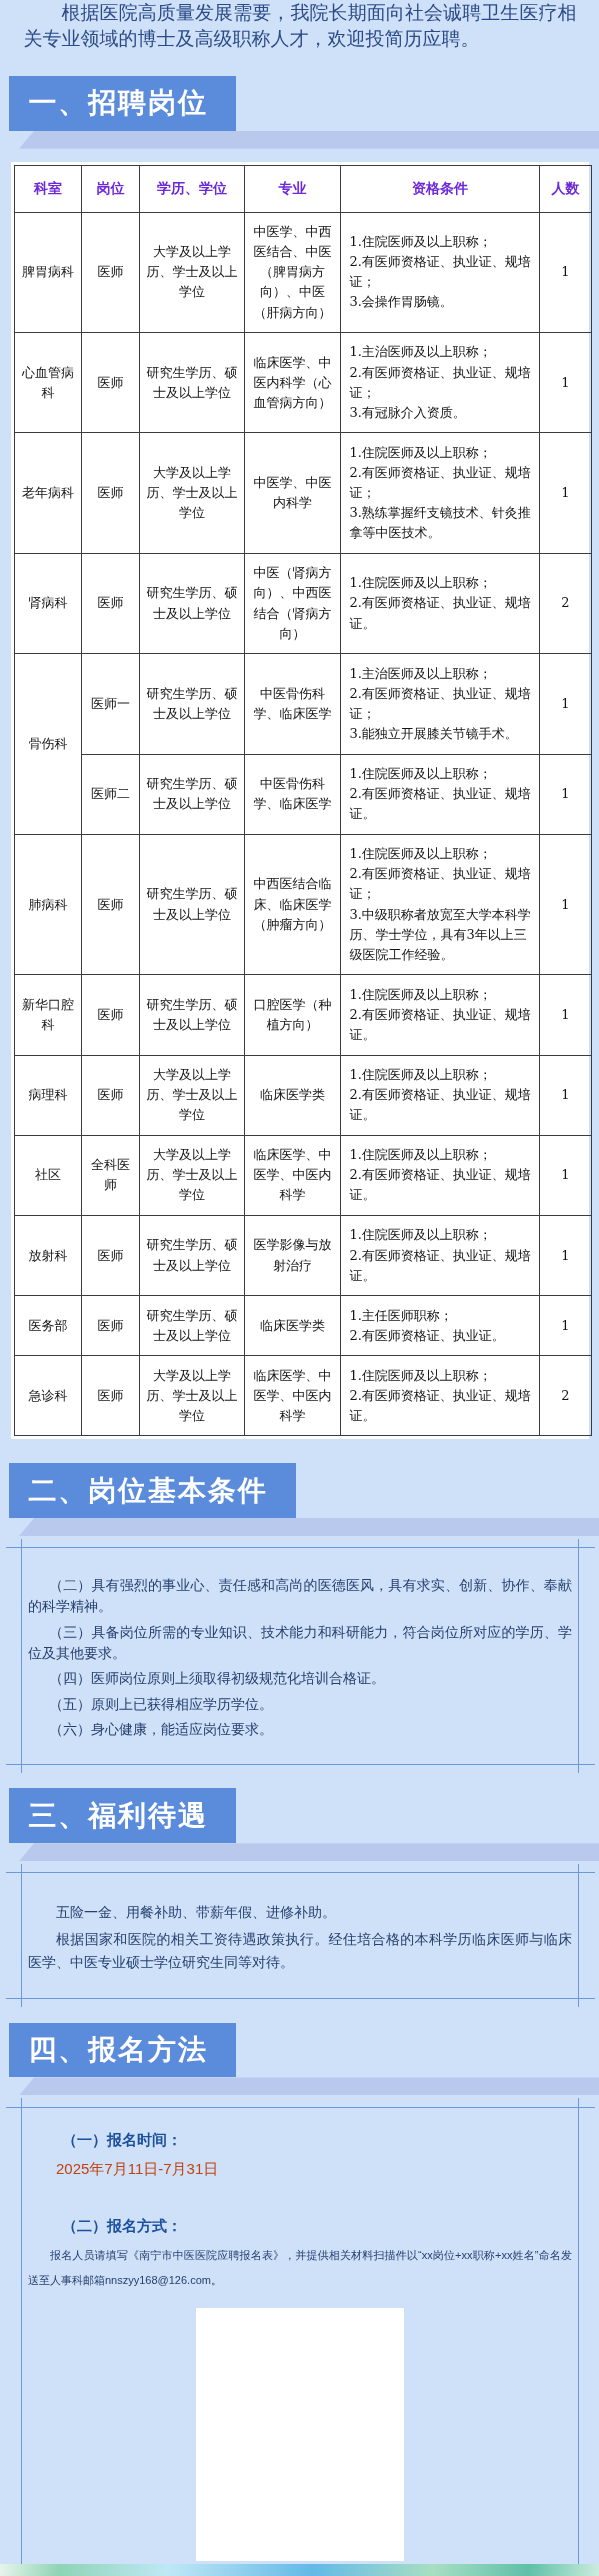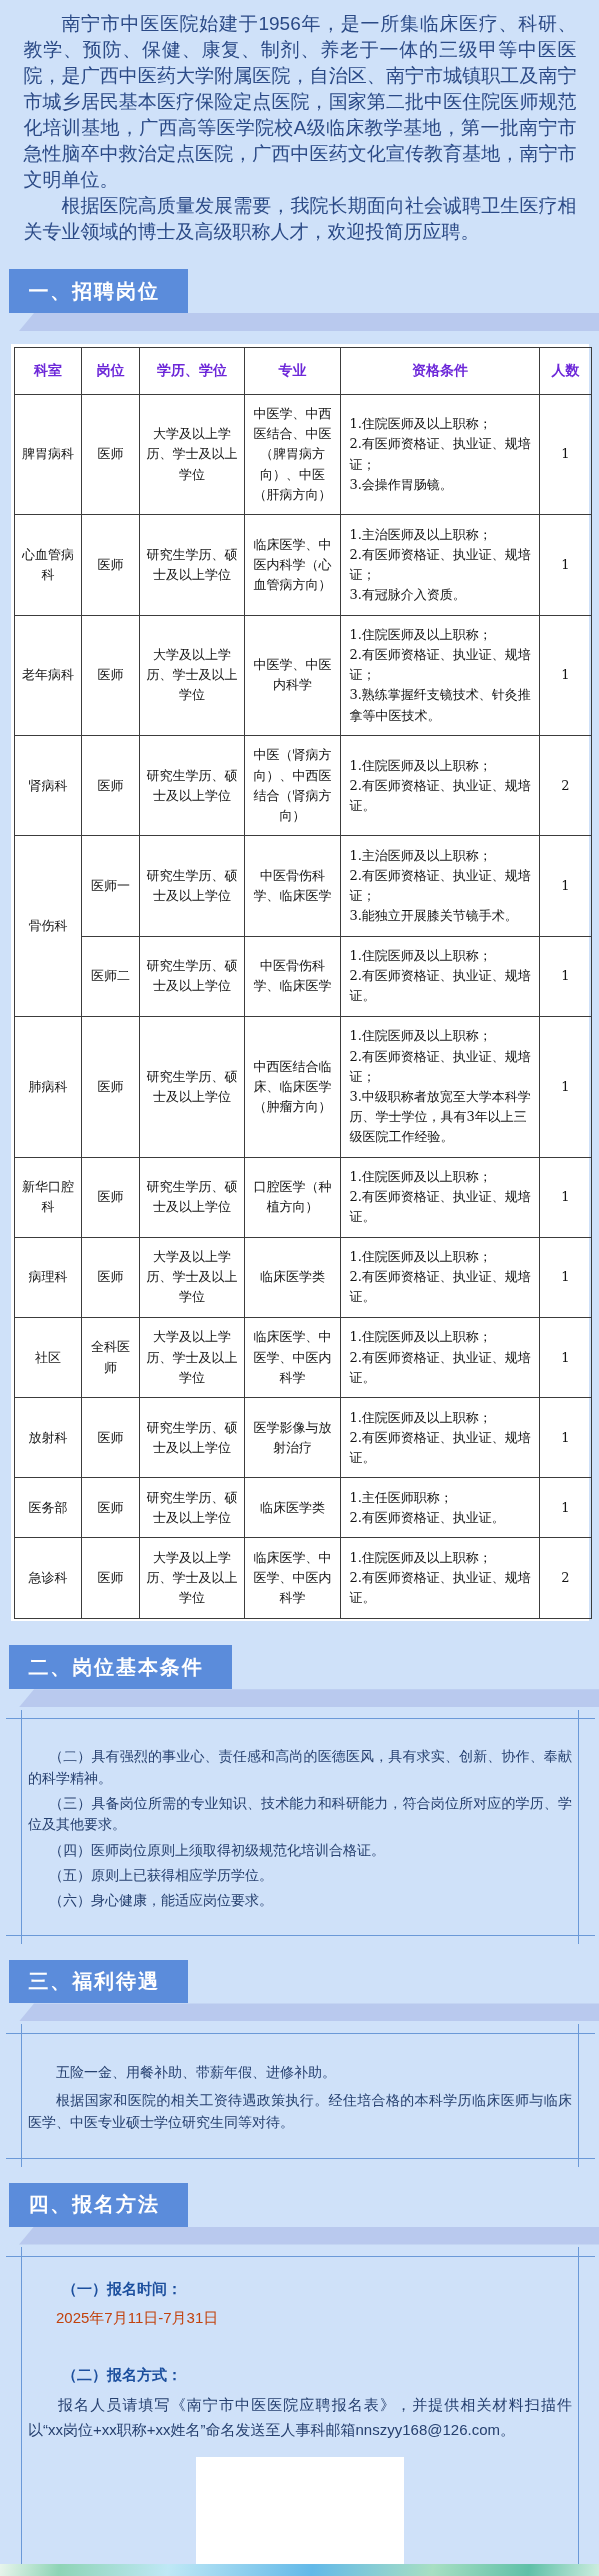--- a/index.html
+++ b/index.html
@@ -6,21 +6,21 @@
   body{background:#cfe1f9;font-family:"Liberation Sans",sans-serif;}
   .page{width:600px;height:2576px;margin:0 auto;position:relative;overflow:hidden;background:#cfe1f9;}
 
   
   .intro{margin:0 23.4px;color:#2b4a86;font-size:19px;line-height:26px;text-indent:2em;text-align:justify;}
   .intro.first{padding-top:11.2px;}
 
   
   .sec{margin-top:24px;}
   .sec-badge{display:inline-block;margin-left:9.4px;background:#5b8cdb;color:#ffffff;
-    font-weight:bold;font-size:20px;letter-spacing:1.9px;padding:8.4px 28px 8.4px 19px;}
+    font-weight:bold;font-size:28px;letter-spacing:1.9px;padding:8.4px 28px 8.4px 19px;}
   .sec-bar{height:18px;margin-left:19px;background:#b9c9ee;
     clip-path:polygon(15px 0,100% 0,100% 100%,0 100%);}
 
   
   .tblwrap{margin:13px 11.2px 0;background:#ffffff;padding:2.8px;}
   table{width:100%;border-collapse:collapse;font-family:"DejaVu Serif",serif;table-layout:fixed;}
   th,td{border:0.9px solid #3c3c3c;word-break:break-all;}
   th{font-size:14px;color:#6d28d9;padding:14px 1.9px;font-weight:bold;}
   td{font-size:13px;color:#141414;}
   td.dept,td.post,td.edu,td.major,td.count{text-align:center;padding:9.4px 3.7px;line-height:1.55;}
@@ -35,37 +35,36 @@
   .panel .vl{position:absolute;top:-8.4px;bottom:-8.4px;width:0.9px;background:#6b99d8;}
   .panel .vl.l{left:20.6px;}
   .panel .vl.r{right:21.5px;}
 
   .cond p{margin:3.7px 0;color:#26406f;font-size:14px;line-height:21.5px;text-indent:1.5em;text-align:justify;}
   .welf p{margin:4.7px 0;color:#26406f;font-size:14px;line-height:22.5px;text-indent:2em;text-align:justify;}
 
   .p4-sub{margin:13px 0 7.5px 34px;font-weight:bold;color:#1c4f9e;font-size:15px;}
   .p4-sub.first{margin-top:0;}
   .p4-line{margin:0 0 0 28px;color:#c2410c;font-size:15px;line-height:24px;}
-  .p4-body{margin:0;color:#26406f;font-size:15px;line-height:25px;text-indent:2em;text-align:justify;}
+  .p4-body{margin:0;color:#26406f;font-size:11px;line-height:25px;text-indent:2em;text-align:justify;}
   .gap24{height:22.5px;}
 
   
   .qrbox{width:208px;height:253px;background:#ffffff;margin:15px auto 0;
     display:flex;align-items:center;justify-content:center;}
 
   
   .footer-strip{position:absolute;left:0;right:0;bottom:0;height:12px;
     background:linear-gradient(100deg,#e8f5ec 0%,#8ed4b6 10%,#bfe8f5 28%,#63b9e8 52%,#a8dfc3 72%,#5fc0a8 88%,#cfeee0 100%);}
 </style>
 </head>
 <body>
 
 <div class="page">
 
-  <p class="intro first">南宁市中医医院始建于1956年，是一所集临床医疗、科研、教学、预防、保健、康复、制剂、养老于一体的三级甲等中医医院，是广西中医药大学附属医院，自治区、南宁市城镇职工及南宁市城乡居民基本医疗保险定点医院，国家第二批中医住院医师规范化培训基地，广西高等医学院校A级临床教学基地，第一批南宁市急性脑卒中救治定点医院，广西中医药文化宣传教育基地，南宁市文明单位。</p>
   <p class="intro">根据医院高质量发展需要，我院长期面向社会诚聘卫生医疗相关专业领域的博士及高级职称人才，欢迎投简历应聘。</p>
 
   <div class="sec">
     <div class="sec-badge">一、招聘岗位</div>
     <div class="sec-bar"></div>
   </div>
 
   <div class="tblwrap">
     <table>
       <colgroup>

